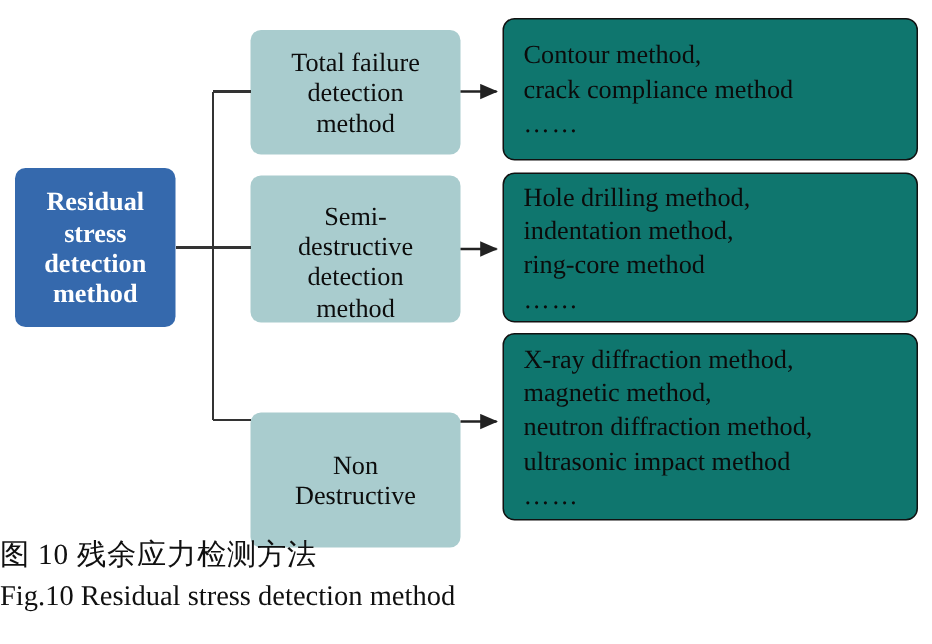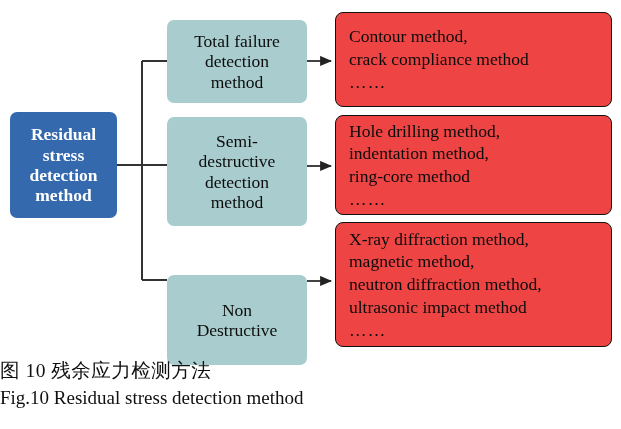--- a/index.html
+++ b/index.html
@@ -37,26 +37,26 @@
   
   .cat-node{
     background:#a9ccce;
     border-radius:7px;
     color:#0c0c0c;
     font-size:17.5px;
     font-weight:400;
     left:167px;width:140px;
   }
   #cat-node-0{ top:20px;height:83px; }
-  #cat-node-1{ top:117px;height:109px; }
+  #cat-node-1{ top:117px;height:98px;align-items:flex-end; }
   #cat-node-2{ top:235px;height:90px;margin-top:40px; }
 
   
   .detail-box{
-    background:#ef4444;
+    background:#0f766e;
     border:1.6px solid #111111;
     border-radius:8px;
     left:335px;width:277px;
     justify-content:flex-start;
     text-align:left;
     color:#0b0b0b;
     font-size:17.5px;
     padding:0 0 0 13px;
   }
   .detail-box .line{ line-height:1.30; }

